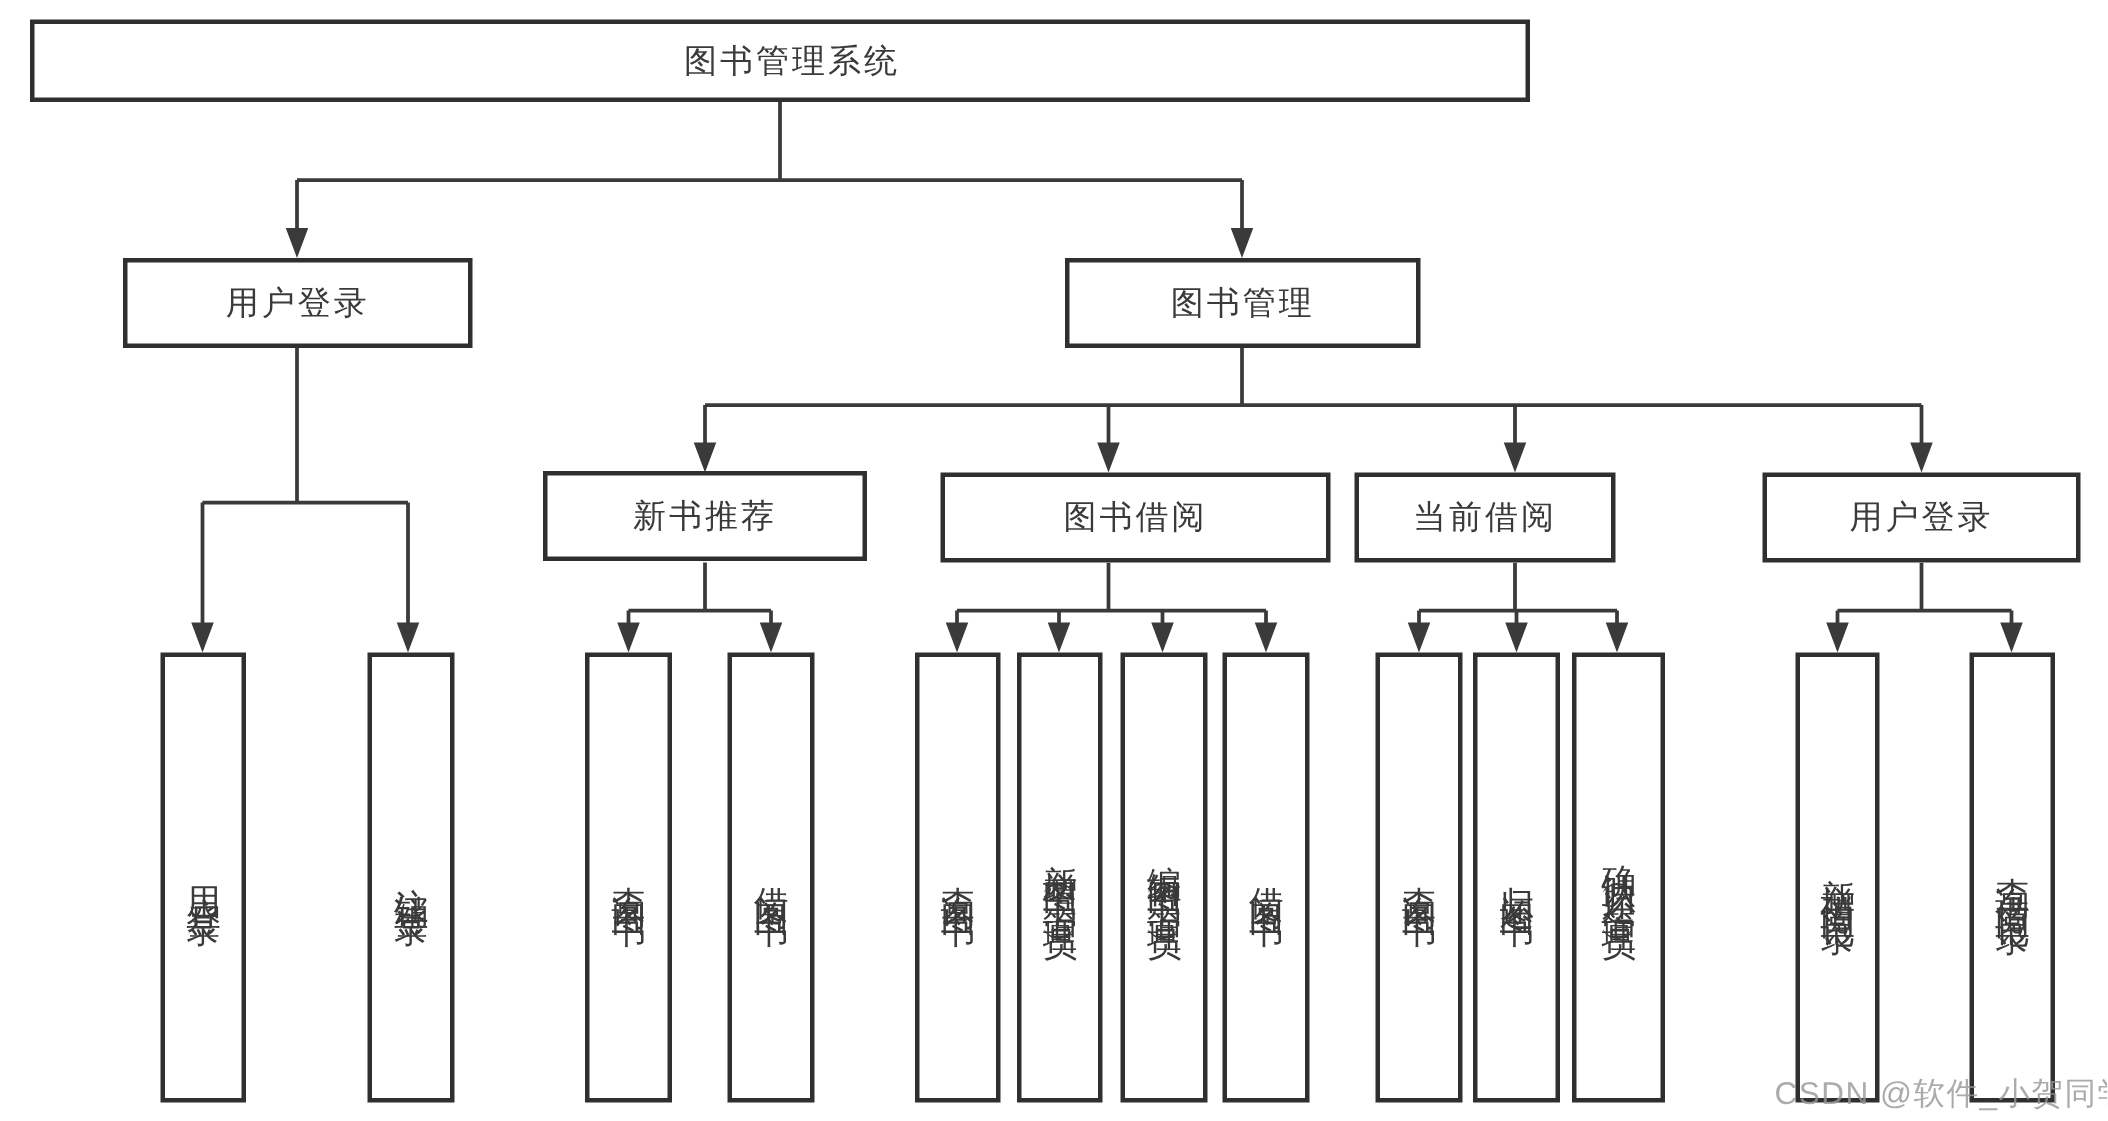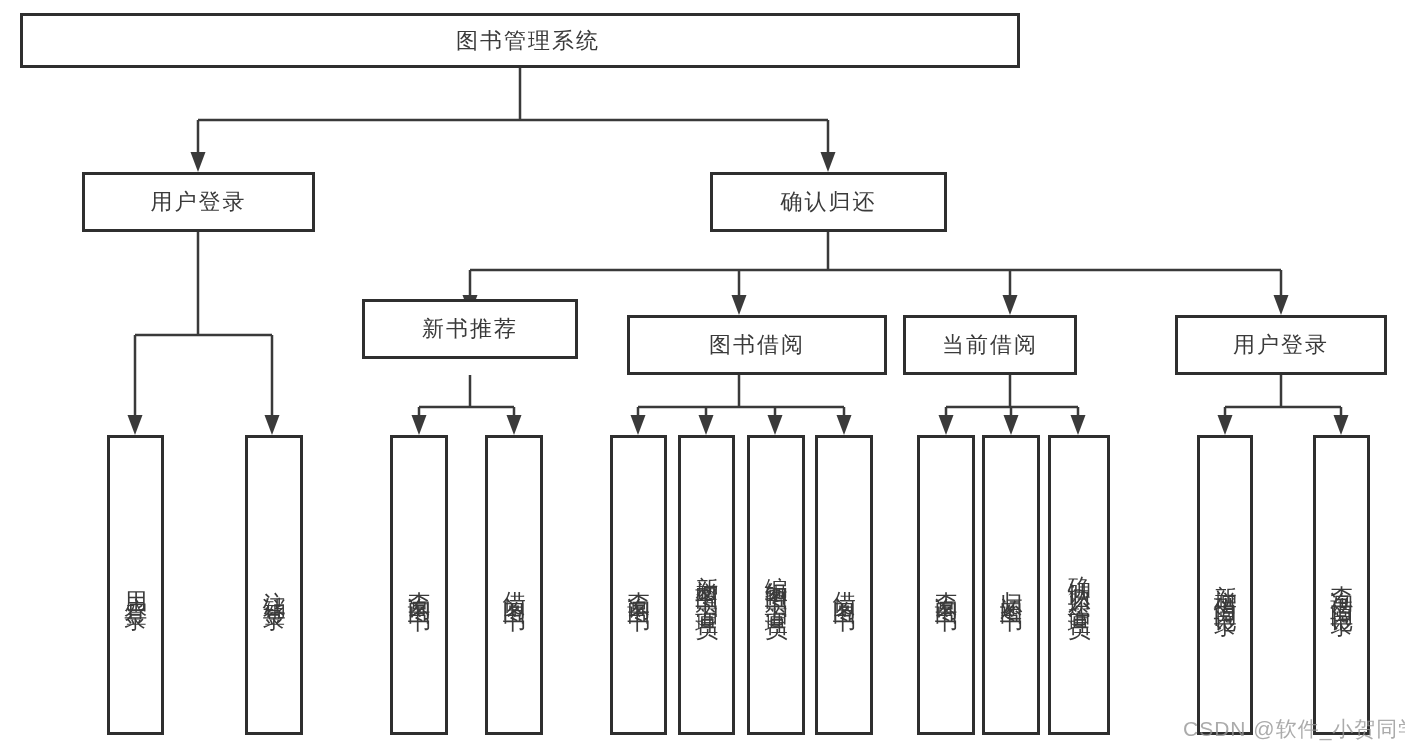--- a/index.html
+++ b/index.html
@@ -103,23 +103,23 @@
       <polygon class="arrow" points="1003.5,415 1018.5,415 1011,435"></polygon>
       <polygon class="arrow" points="1070.5,415 1085.5,415 1078,435"></polygon>
       <polygon class="arrow" points="1217.5,415 1232.5,415 1225,435"></polygon>
       <polygon class="arrow" points="1333.5,415 1348.5,415 1341,435"></polygon>
     </g>
   </svg>
 
   <div class="node h-node" style="left:20px; top:13px; width:1000px; height:55px;padding-left:16px;">图书管理系统</div>
 
   <div class="node h-node" style="left:82px; top:172px; width:233px; height:60px;">用户登录</div>
-  <div class="node h-node" style="left:710px; top:172px; width:237px; height:60px;">确认归还</div>
+  <div class="node h-node" style="left:710px; top:172px; width:237px; height:60px;">图书管理</div>
 
-  <div class="node h-node" style="left:362px; top:299px; width:216px; height:60px;">新书推荐</div>
+  <div class="node h-node" style="left:362px; top:314px; width:216px; height:60px;">新书推荐</div>
   <div class="node h-node" style="left:627px; top:315px; width:260px; height:60px;">图书借阅</div>
   <div class="node h-node" style="left:903px; top:315px; width:174px; height:60px;">当前借阅</div>
   <div class="node h-node" style="left:1175px; top:315px; width:212px; height:60px;">用户登录</div>
 
   <div class="node v-node" style="left:107px; top:435px; width:57px; height:300px;">用户登录</div>
   <div class="node v-node" style="left:245px; top:435px; width:58px; height:300px;">注销登录</div>
 
   <div class="node v-node" style="left:390px; top:435px; width:58px; height:300px;">查询图书</div>
   <div class="node v-node" style="left:485px; top:435px; width:58px; height:300px;">借阅图书</div>
 

